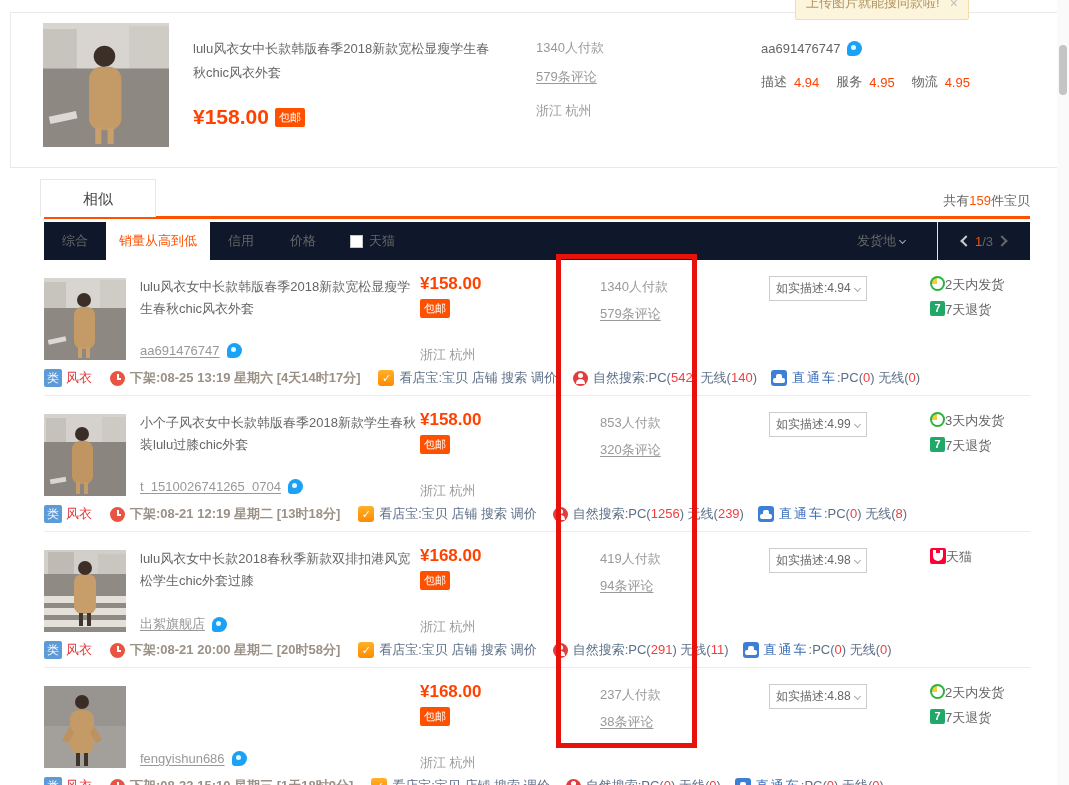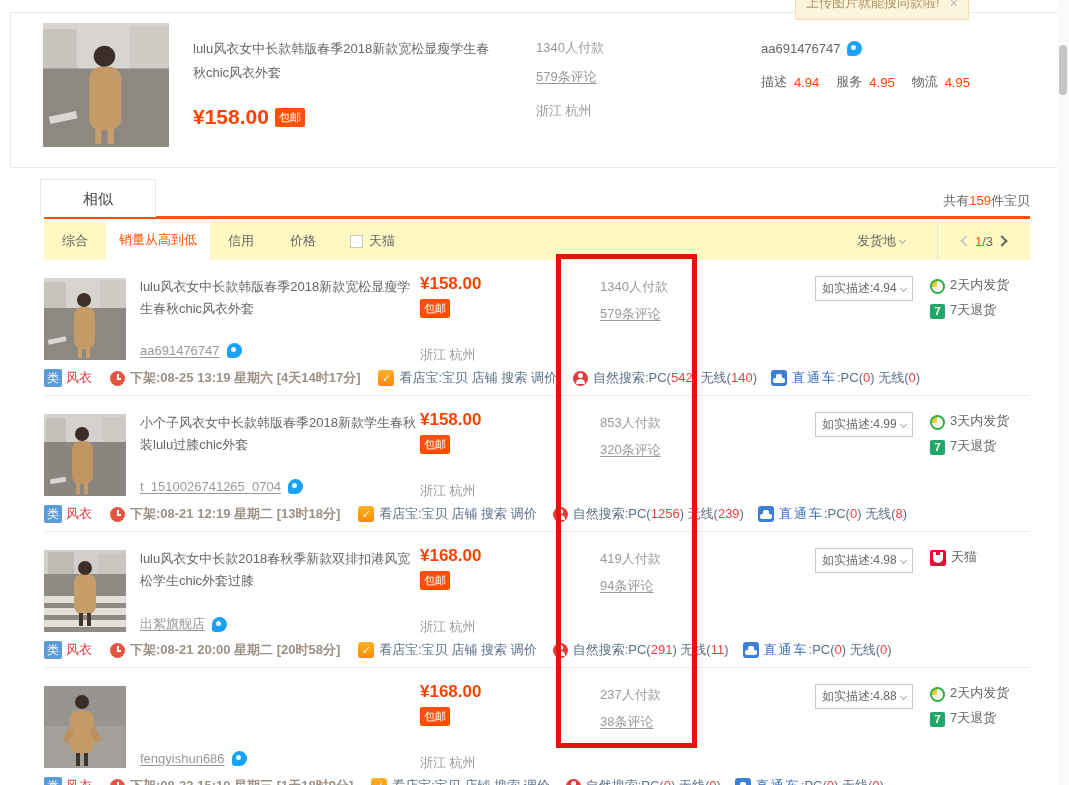--- a/index.html
+++ b/index.html
@@ -38,26 +38,26 @@
 
   
   .tab-sim { position:absolute; left:40px; top:179px; width:116px; height:38px; background:#fff;
              border:1px solid #e7e7e7; border-bottom:none; z-index:5; text-align:center;
              line-height:38px; font-size:15px; color:#444; cursor:pointer; }
   .orange-line { position:absolute; left:44px; top:216px; width:986px; height:3px; background:#ff5100; }
   .total-txt { position:absolute; top:192px; right:39px; font-size:13px; color:#666; }
   .total-txt .cnt { color:#ff5000; }
 
   
-  .fbar { position:absolute; left:44px; top:222px; width:986px; height:38px; background:#fef9c3;
+  .fbar { position:absolute; left:44px; top:222px; width:986px; height:38px; background:#0f172a;
           font-size:13px; color:#666; }
   .fbar-items { display:flex; height:38px; align-items:stretch; }
   .fitem { line-height:38px; text-align:center; cursor:pointer; }
   .fitem.w1 { width:62px; } .fitem.w2 { width:104px; } 
-  .fitem.active { background:#fff; color:#ff5000;font-family:Liberation Mono, monospace; }
+  .fitem.active { background:#fff; color:#ff5000; }
   .ftmall { display:flex; align-items:center; margin-left:16px; cursor:pointer; }
   .cbox { display:inline-block; width:13px; height:13px; background:#fff; border:1px solid #c6c6c6;
           margin-right:6px; }
   .fship { position:absolute; right:125px; top:0; line-height:38px; cursor:pointer; }
   .fdiv { position:absolute; right:92px; top:0; width:1px; height:38px; background:#e3e3e3; }
   .pager { position:absolute; right:0; top:0; width:92px; height:38px; display:flex;
            align-items:center; justify-content:center; gap:5px; }
   .pgnum .cur { color:#ff5000; }
   .chev { display:inline-block; width:7px; height:7px; border-right:1px solid #999;
           border-bottom:1px solid #999; transform:rotate(45deg); margin-left:5px;
@@ -75,25 +75,25 @@
   .p-title { position:absolute; left:96px; top:16px; width:278px; font-size:13px; color:#666;
              line-height:22px; cursor:pointer; }
   .p-seller { position:absolute; left:96px; top:83px; display:flex; align-items:center; gap:7px;
               font-size:13px; }
   .p-pricecol { position:absolute; left:376px; top:14px; }
   .p-price { color:#ff4200; font-size:17px; font-weight:bold; }
   .p-pricecol .tag-freeship { display:inline-block; margin:5px 0 0 0; }
   .p-loc { position:absolute; left:376px; top:86px; font-size:13px; color:#999; }
   .p-stats { position:absolute; left:556px; top:18px; font-size:13px; color:#999; }
   .p-stats .line { margin-bottom:9px; }
-  .p-rate { position:absolute; left:771px; top:16px; display:inline-flex; align-items:center;
+  .p-rate { position:absolute; left:725px; top:16px; display:inline-flex; align-items:center;
             border:1px solid #ccc; background:#fff; padding:3px 6px; font-size:12px; color:#666;
             cursor:pointer; }
   .p-badges { position:absolute; left:886px; top:16px; font-size:13px; color:#666; }
-  .p-badges .b { display:flex; align-items:flex-end; gap:5px; margin-bottom:7px; }
+  .p-badges .b { display:flex; align-items:flex-start; margin-bottom:7px; }
 
   
   .i-ship { width:15px; height:15px; border-radius:50%; background:#2fae3e; position:relative;
             flex:0 0 auto; }
   .i-ship::before { content:""; position:absolute; left:2px; top:2px; right:2px; bottom:2px;
             border-radius:50%; background:#fff;
             background:conic-gradient(#fff 0 265deg,#f2cf3e 265deg 360deg); }
   .i-seven { width:15px; height:15px; background:#21a768; border-radius:2px; color:#fff;
              font-size:11px; font-weight:bold; text-align:center; line-height:15px; flex:0 0 auto;}
   .i-tmall { width:16px; height:16px; background:#ff0036; border-radius:2px; position:relative;

